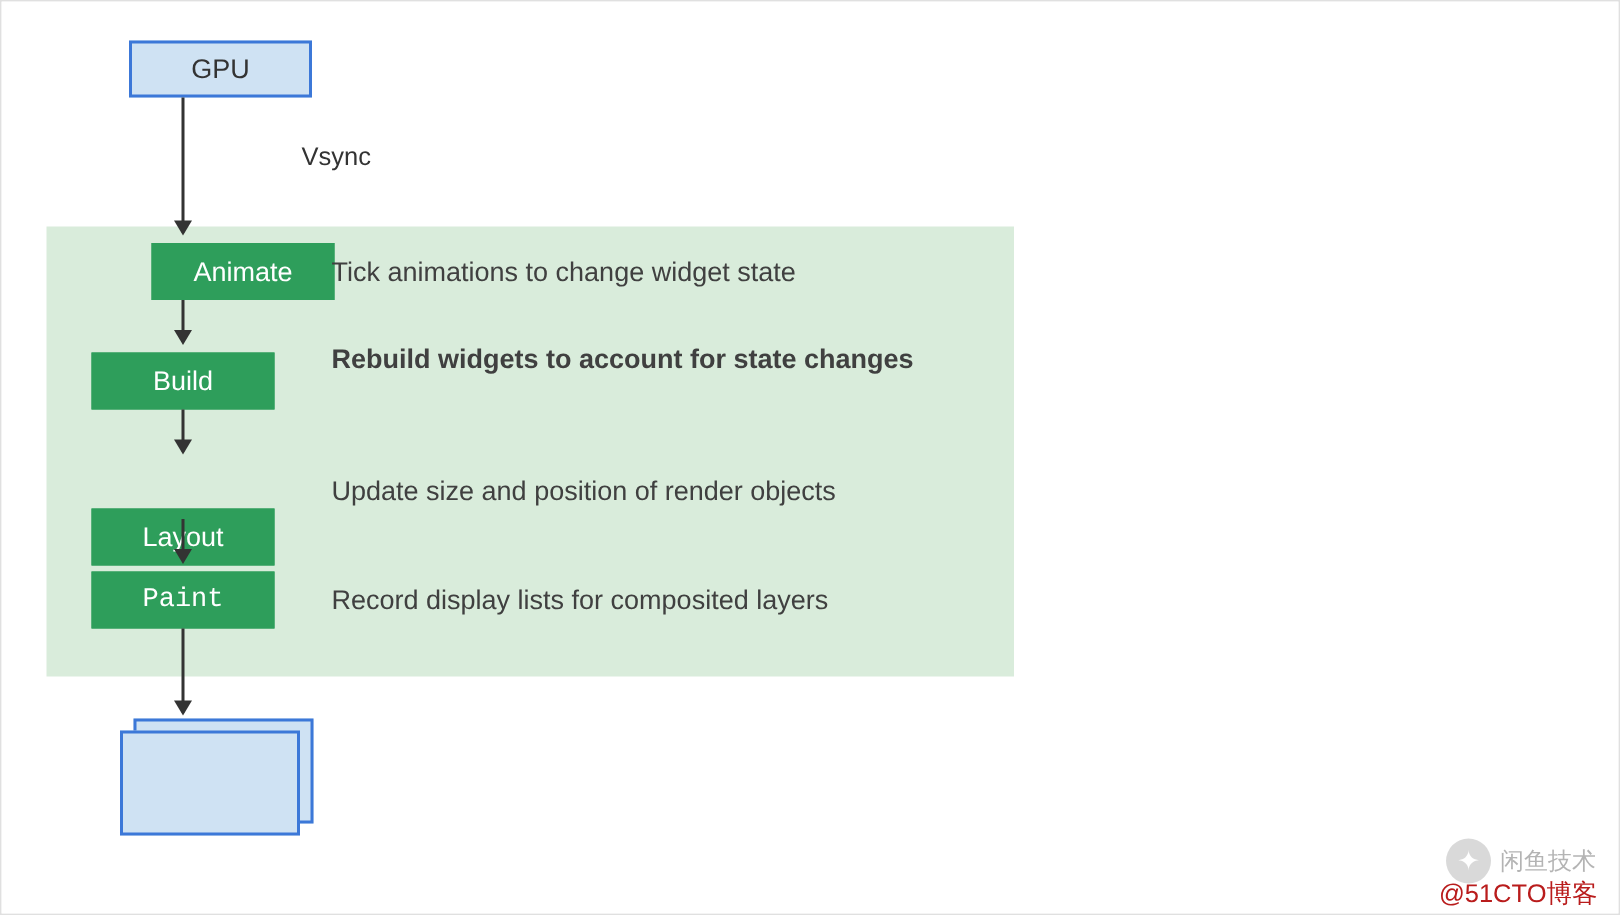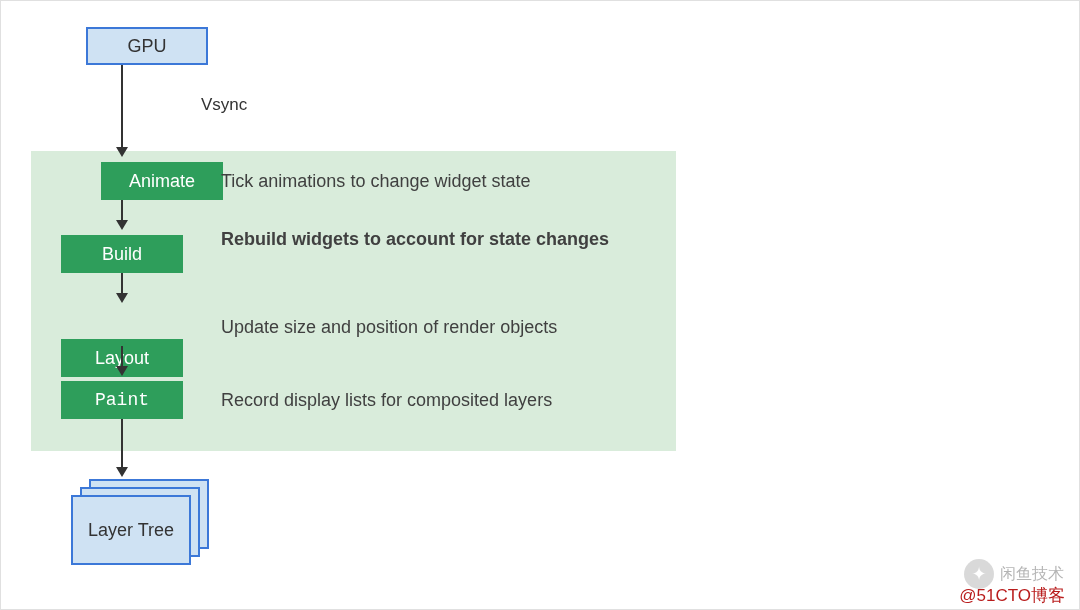--- a/index.html
+++ b/index.html
@@ -101,21 +101,20 @@
       <div class="arrow a3"></div>
 
       <div class="node green paint">Paint</div>
       <div class="desc d4">Record display lists for composited layers</div>
 
       <div class="arrow a4"></div>
 
       <div class="layer-tree">
         <div class="card c3"></div>
         <div class="card c2"></div>
-        <div class="card c1">Layer Tree</div>
       </div>
     </div>
 
     <div class="watermark-logo">
       <span class="wm-icon">✦</span>
       <span>闲鱼技术</span>
     </div>
     <div class="watermark-text">@51CTO博客</div>
   </div>
 </div>

